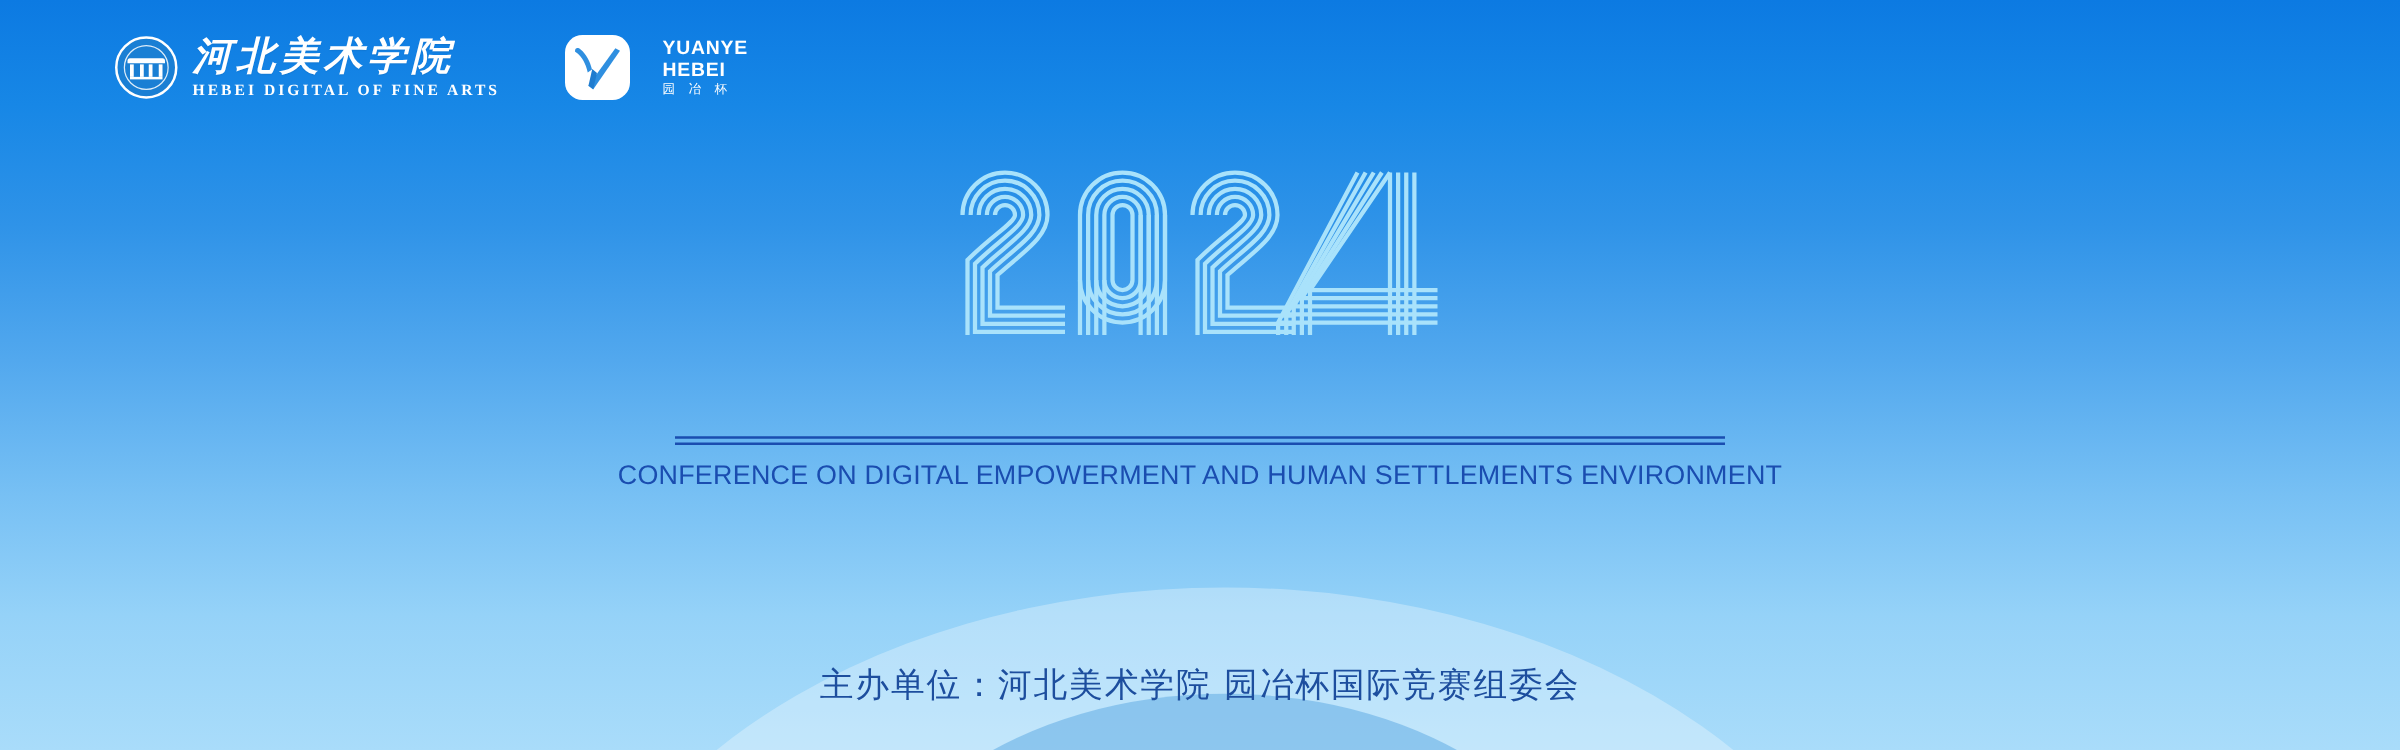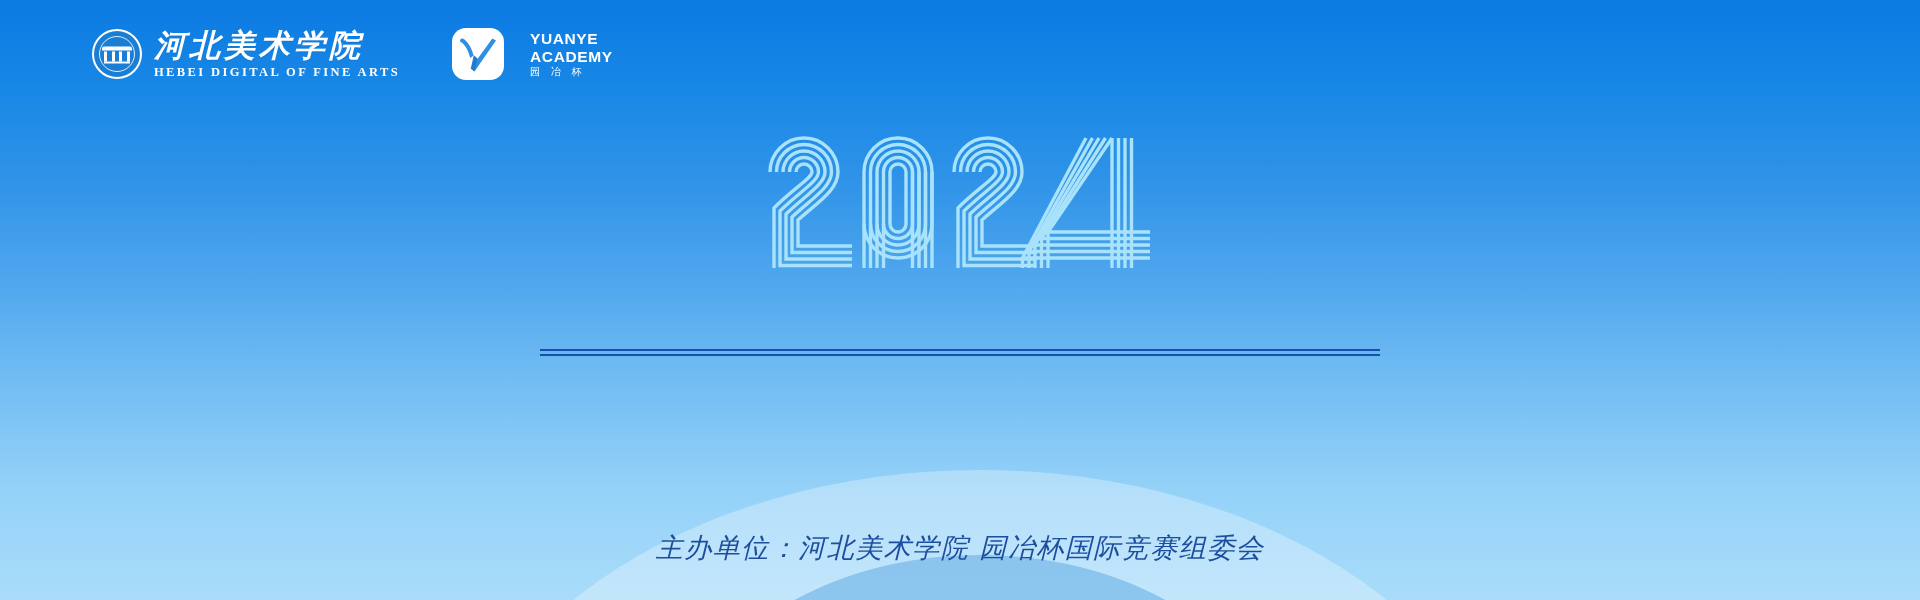--- a/index.html
+++ b/index.html
@@ -198,21 +198,20 @@
   #organizer {
     position:absolute;
     left:0; right:0; top:530px;
     text-align:center;
     color:#1d4e9e;
     font-family:"DejaVu Sans", sans-serif;
     font-size:27px;
     font-weight:400;
     letter-spacing:1.5px;
     white-space:nowrap;
-    font-style:italic;
   }
 </style>
 </head>
 <body>
 
 <div id="banner">
 
   <div class="arc arc-outer"></div>
   <div class="arc arc-inner"></div>
 
@@ -238,21 +237,21 @@
     <div class="yuanye-logo">
       <div class="yuanye-mark">
         <svg width="52" height="52" viewBox="0 0 52 52" aria-hidden="true">
           <path d="M8 13 C8 10.5 10 9.5 12.5 11.5 C17 15.2 20 21 21.6 27.5 L18.2 30 C16.6 22.8 13.2 17 9.6 14.4 C8.6 13.8 8 13.5 8 13 Z" fill="#2f8fe0"></path>
           <path d="M44 12.5 L22.5 43.5 L18.6 40.6 L40.3 10.6 Z" fill="#2f8fe0"></path>
           <path d="M21.8 27.2 L25.6 30.4 L22.6 43.2 L18.8 40.4 Z" fill="#1f7ccf"></path>
         </svg>
       </div>
       <div class="yuanye-txt">
         <span class="yuanye-en1">YUANYE</span>
-        <span class="yuanye-en2">ACADEMY</span>
+        <span class="yuanye-en2">HEBEI</span>
         <span class="yuanye-cn">园 冶 杯</span>
       </div>
     </div>
 
   </div>
 
   <div id="year-wrap">
     <svg id="year-svg" width="400" height="140" viewBox="0 0 400 140" aria-hidden="true">
       <defs>
         <mask id="stripe-mask">
@@ -337,17 +336,18 @@
         <path d="M288 104 L288 140"></path>
       </g>
     </svg>
   </div>
 
   <div id="title-block">
     <div id="rules">
       <div class="r1"></div>
       <div class="r2"></div>
     </div>
+    <div id="subtitle">CONFERENCE ON DIGITAL EMPOWERMENT AND HUMAN SETTLEMENTS ENVIRONMENT</div>
   </div>
 
   <div id="organizer">主办单位：河北美术学院  园冶杯国际竞赛组委会</div>
 
 </div>
 
 </body></html>

